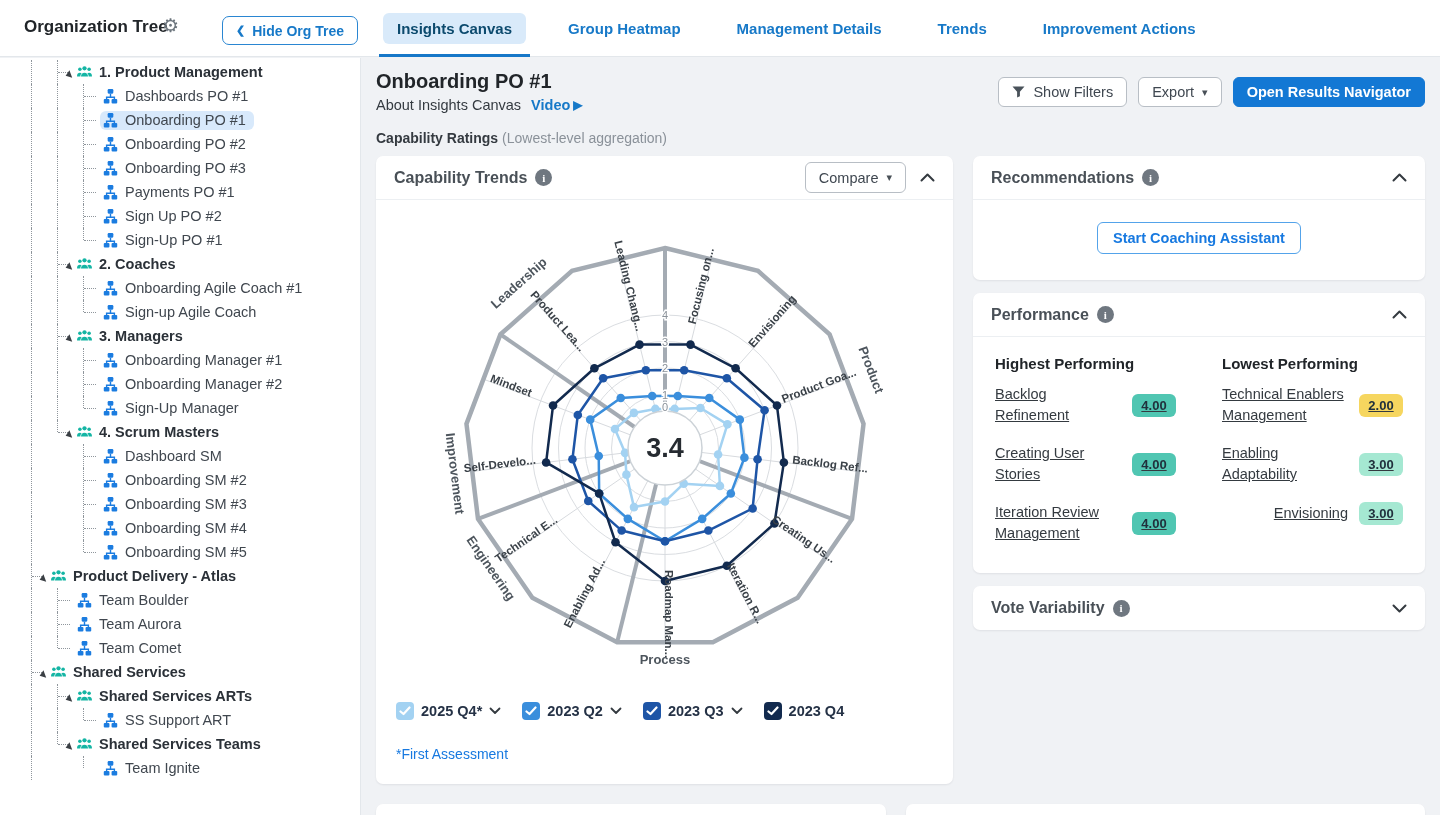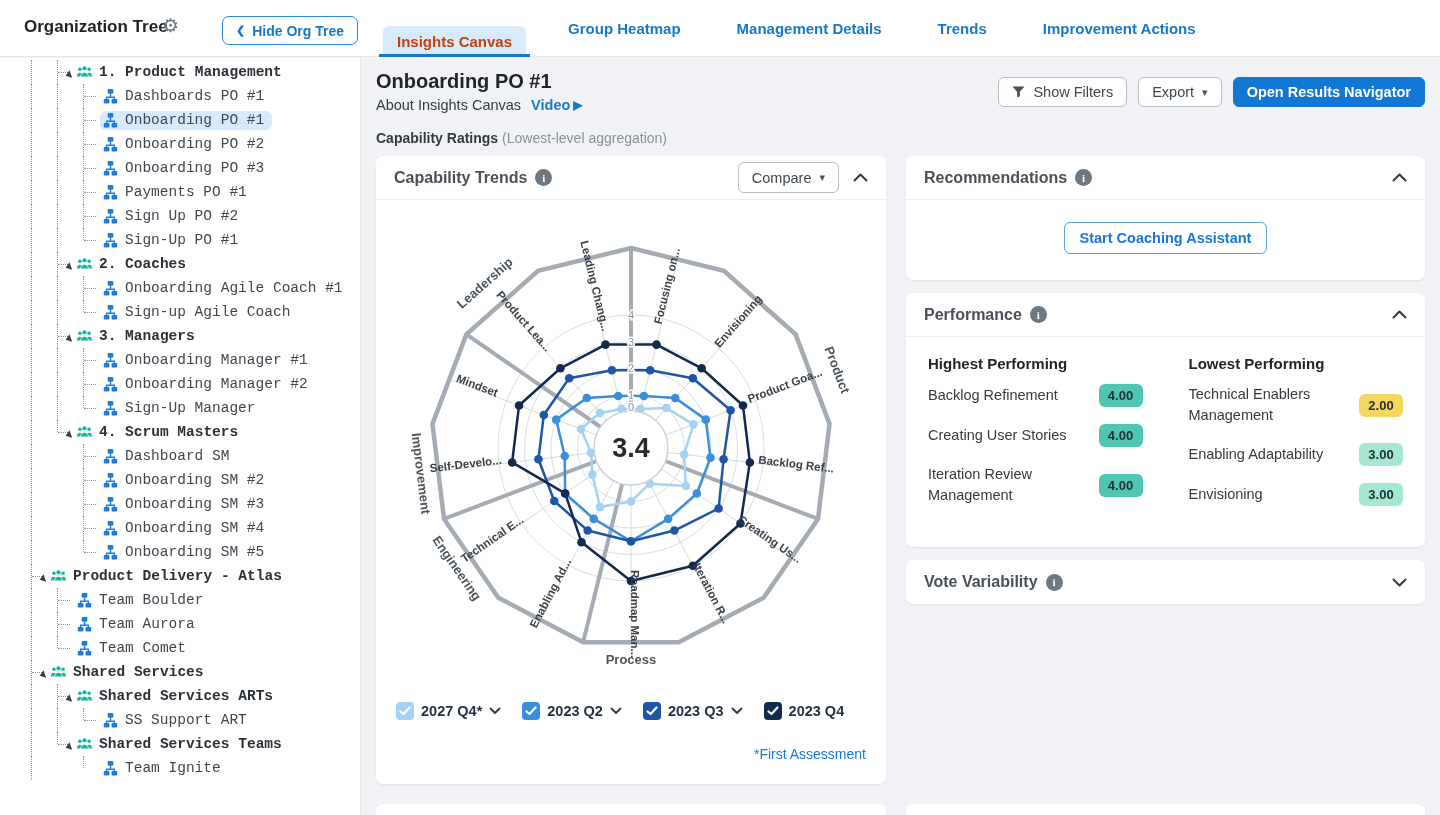--- a/index.html
+++ b/index.html
@@ -14,36 +14,36 @@
   .orgtree-title { position:absolute; left:24px; top:17px; font-size:17px; font-weight:700; color:#212529; }
   .gear { position:absolute; left:162px; top:14px; font-size:19px; color:#6c757d; cursor:pointer; }
   .hide-btn { position:absolute; left:222px; top:16px; height:29px; padding:0 13px; background:#fff;
               border:1px solid #2a86d2; border-radius:7px; color:#1779c8; font-size:14px; font-weight:600;
               display:flex; align-items:center; gap:7px; cursor:pointer; }
   .hide-btn .chev { font-size:11px; }
   #tabs { position:absolute; left:383px; top:0; height:57px; display:flex; align-items:stretch; gap:28px; }
   .tab { position:relative; display:flex; align-items:center; padding:0 14px; font-size:15px; font-weight:600;
          color:#1779c8; cursor:pointer; }
   .tab .pill { padding:7px 0; }
-  .tab.active { color:#c2410c;align-items:flex-end; }
+  .tab.active { color:#0c4a6e; }
   .tab.active .pill { background:#d9eafa; border-radius:6px; padding:7px 14px; margin:0 -14px; }
   .tab.active::after { content:""; position:absolute; left:-4px; right:-4px; bottom:0; height:3px; background:#1677c8; }
   
   #sidebar { position:absolute; left:0; top:58px; width:361px; height:757px; background:#fff;
              border-right:1px solid #e3e7eb; overflow:hidden; z-index:10; }
   #tree { position:relative; margin-top:2px; }
   .trow { position:relative; height:24px; display:flex; align-items:center; font-size:14.5px; color:#40474f; cursor:pointer; }
   .trow .vline { position:absolute; width:0; border-left:1px dotted #8f969c; top:0; }
   .trow .hline { position:absolute; height:0; border-top:1px dotted #8f969c; top:12px; }
   .trow .exp { position:absolute; top:7px; width:10px; height:10px; }
   .trow .pillwrap { display:flex; align-items:center; gap:6px; padding:1px 8px 1px 2px; border-radius:6px; position:relative; }
   .trow.sel .pillwrap { background:#d8e9fb; }
   .trow .ticon { width:17px; height:17px; flex:0 0 17px; }
   .trow.group { font-weight:700; color:#2b3138; }
-  .tlabel { white-space:nowrap;font-family:Liberation Mono, monospace; }
+  .tlabel { white-space:nowrap; }
   
   #main { position:absolute; left:361px; top:58px; width:1079px; height:757px; background:#f0f2f5;
           padding:10px 15px 0 15px; }
   #page-title { margin:0; font-size:20px; font-weight:700; color:#212529; line-height:26px; }
   .subline { margin-top:3px; font-size:14.5px; color:#343a40; display:flex; gap:10px; align-items:center; }
   .video-link { color:#1779c8; font-weight:600; cursor:pointer; display:flex; align-items:center; gap:3px; }
   .video-link .play { font-size:12px; }
   #actions { position:absolute; right:15px; top:19px; display:flex; gap:11px; }
   .btn { height:30px; display:flex; align-items:center; gap:8px; padding:0 13px; border-radius:6px;
          border:1px solid #b8bec5; background:#fff; font-size:14.5px; color:#3f4750; cursor:pointer; }
@@ -54,35 +54,35 @@
   .section-note { color:#8a9199; }
   #columns { display:flex; gap:20px; margin-top:10px; align-items:flex-start; }
   .card { background:#fff; border-radius:7px; box-shadow:0 1px 2px rgba(25,30,40,.08); }
   .card-header { height:44px; display:flex; align-items:center; padding:0 18px; border-bottom:1px solid #eceff2; }
   .card-title { font-size:16px; font-weight:700; color:#495057; display:flex; align-items:center; gap:8px; }
   .info-i { width:17px; height:17px; border-radius:50%; background:#6f7780; color:#fff; font-size:11px; font-weight:700;
             display:inline-flex; align-items:center; justify-content:center; cursor:pointer; font-family:"Liberation Serif",serif; }
   .hdr-right { margin-left:auto; display:flex; align-items:center; gap:14px; }
   .collapse-chev { cursor:pointer; display:flex; }
   
-  #trends-card { width:510px; }
+  #trends-card { width:577px; }
   #radar { display:block; margin:6px auto 0 auto; }
   #legend { display:flex; align-items:center; gap:21px; padding:22px 20px 0 20px; }
   .leg-item { display:flex; align-items:center; gap:7px; cursor:pointer; }
   .leg-box { width:18px; height:18px; border-radius:4px; display:flex; align-items:center; justify-content:center; }
   .leg-label { font-size:14.5px; font-weight:700; color:#253246; }
-  .footnote { padding:26px 20px 22px 20px; color:#1779e0; font-size:14px; cursor:pointer;text-align:right; }
+  .footnote { padding:26px 20px 22px 20px; color:#1779e0; font-size:14px; cursor:pointer; }
   
   #right-col { flex:1; display:flex; flex-direction:column; gap:13px; }
   .center-body { display:flex; justify-content:center; padding:22px 0 26px 0; }
   .btn-outline { background:#fff; border:1px solid #53a3ea; color:#1779e0; border-radius:6px; height:32px;
                  padding:0 15px; font-size:14.5px; font-weight:600; cursor:pointer; }
-  #perf-body { display:grid; grid-template-columns:1fr 1fr; gap:0 46px; padding:18px 22px 24px 22px; }
+  #perf-body { display:grid; grid-template-columns:1fr 1fr; gap:0 46px; padding:18px 22px 12px 22px; }
   .perf-col-title { font-size:15px; font-weight:700; color:#212529; margin-bottom:12px; }
-  .perf-row { display:flex; align-items:center; justify-content:space-between; gap:19px; margin-bottom:17px; }
+  .perf-row { display:flex; align-items:center; justify-content:flex-end; gap:11px; margin-bottom:17px;text-decoration:underline; }
   .perf-label { font-size:14.5px; color:#343a40; line-height:21px; }
   .badge { min-width:44px; text-align:center; padding:4px 8px; border-radius:6px; font-size:13px; font-weight:700; color:#20303c; }
   .collapsed-card .card-header { border-bottom:none;text-align:right; }
   #bottom-partials { position:absolute; left:15px; right:15px; bottom:-2px; display:flex; gap:20px; }
   .partial { height:13px; border-radius:7px 7px 0 0; background:#fff; box-shadow:0 1px 2px rgba(25,30,40,.08); }
   .partial.left { width:510px; }
   .partial.right { flex:1; }
 </style>
 </head>
 <body>
@@ -745,21 +745,21 @@
           <text x="39.57488319482033" y="268.0359229351497" text-anchor="middle" font-size="13" font-weight="700" fill="#4d555d" transform="rotate(83.0769230769231,39.57488319482033,268.0359229351497)">Improvement</text>
           <text x="110.76550581998816" y="80.32167839504223" text-anchor="middle" font-size="13" font-weight="700" fill="#4d555d" transform="rotate(-41.53846153846155,110.76550581998816,80.32167839504223)">Leadership</text>
         </svg>
       <div id="legend">
           <div class="leg-item">
             <span class="leg-box" style="background:#a3d2f2">
               <svg width="12" height="10" viewBox="0 0 12 10">
                 <polyline points="1.5,5.5 4.5,8 10.5,1.5" fill="none" stroke="#fff" stroke-width="2.2" stroke-linecap="round" stroke-linejoin="round"></polyline>
               </svg>
             </span>
-            <span class="leg-label">2027 Q4*</span>
+            <span class="leg-label">2025 Q4*</span>
             <svg width="12" height="8" viewBox="0 0 12 8">
               <polyline points="1.5,1.5 6,6 10.5,1.5" fill="none" stroke="#343a40" stroke-width="1.8" stroke-linecap="round" stroke-linejoin="round"></polyline>
             </svg>
           </div>
           <div class="leg-item">
             <span class="leg-box" style="background:#3a8edc">
               <svg width="12" height="10" viewBox="0 0 12 10">
                 <polyline points="1.5,5.5 4.5,8 10.5,1.5" fill="none" stroke="#fff" stroke-width="2.2" stroke-linecap="round" stroke-linejoin="round"></polyline>
               </svg>
             </span>

